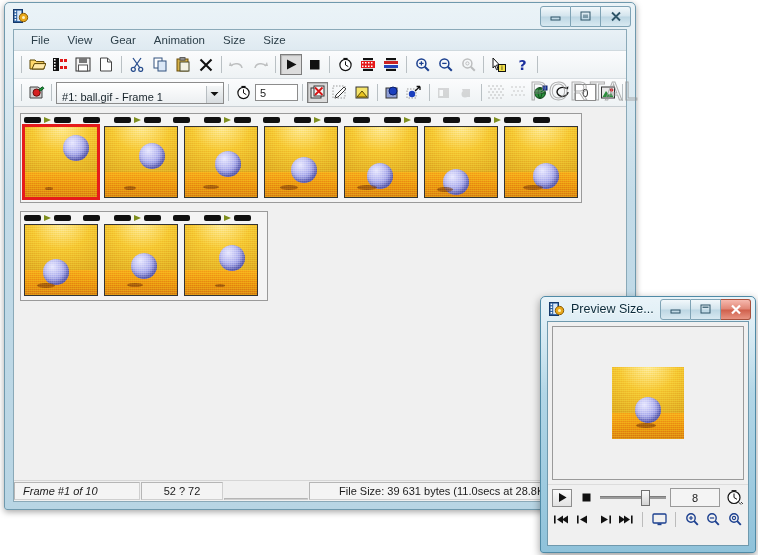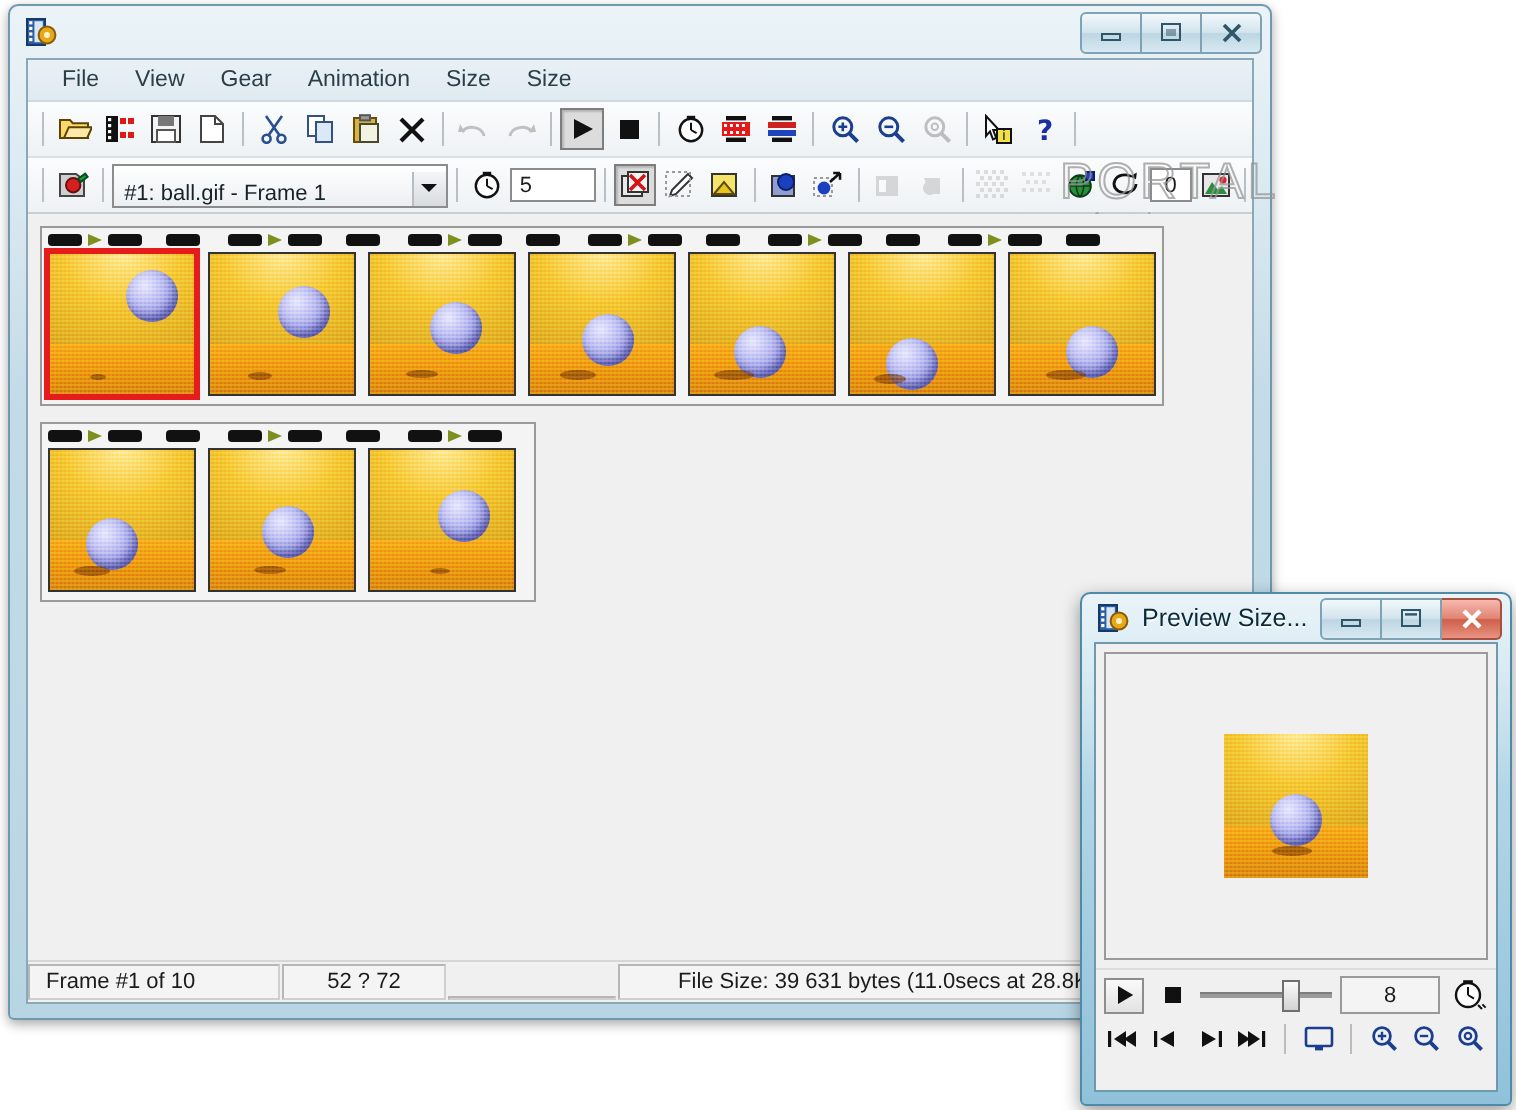--- a/index.html
+++ b/index.html
@@ -591,21 +591,21 @@
             <div class="ball" style="left:34px;top:20px;"></div>
             <div class="shadow" style="left:30px;top:59px;width:10px;height:3px;"></div>
             <div class="noise"></div>
           </div>
         </div>
       </div>
 
     </div>
 
     <div class="statusbar">
-      <div class="scell" style="width:126px;">Frame #1 of 10</div>
+      <div class="scell" style="width:126px;font-style:italic;">Frame #1 of 10</div>
       <div class="scell" style="width:82px;justify-content:center;">52 ? 72</div>
       <div class="scell" style="width:84px;justify-content:center;margin-top:17px;">0.50 secs</div>
       <div class="scell" style="flex:1;justify-content:center;">File Size: 39 631 bytes  (11.0secs at 28.8K)</div>
       <div class="scell" style="width:46px;justify-content:center;">10</div>
     </div>
 
   </div>
 </div>
 
 <div id="preview-window">

